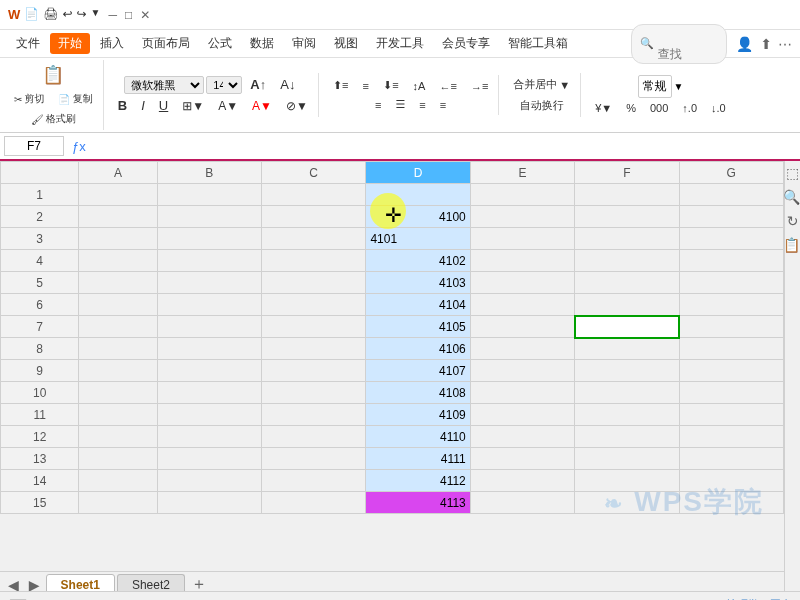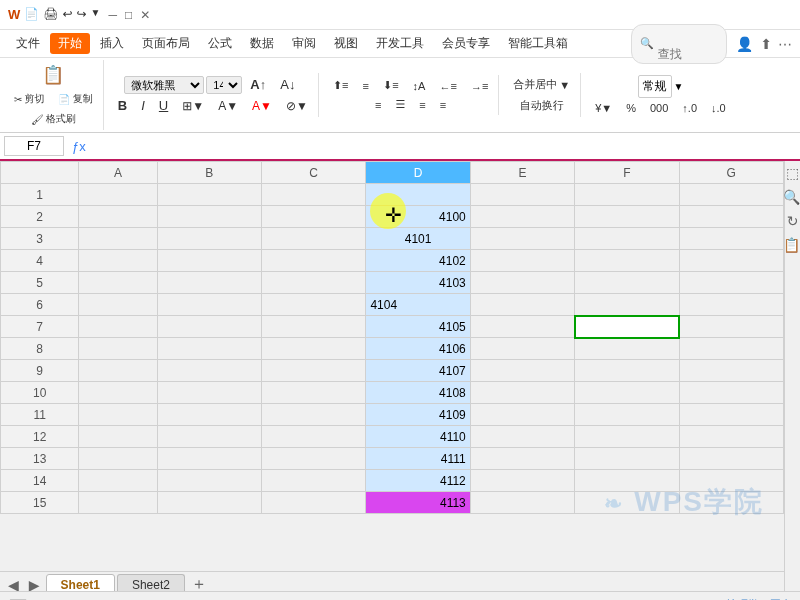--- a/index.html
+++ b/index.html
@@ -436,21 +436,21 @@
               <td style="background: rgb(208, 232, 255); text-align: right;">4100</td>
               <td></td>
               <td></td>
               <td></td>
             </tr>
             <tr>
               <th class="row-header">3</th>
               <td></td>
               <td></td>
               <td></td>
-              <td style="background: rgb(208, 232, 255); text-align: center;">4101</td>
+              <td style="background: rgb(208, 232, 255); text-align: left;">4101</td>
               <td></td>
               <td></td>
               <td></td>
             </tr>
             <tr>
               <th class="row-header">4</th>
               <td></td>
               <td></td>
               <td></td>
               <td style="background: rgb(208, 232, 255); text-align: right;">4102</td>
@@ -466,21 +466,21 @@
               <td style="background: rgb(208, 232, 255); text-align: right;">4103</td>
               <td></td>
               <td></td>
               <td></td>
             </tr>
             <tr>
               <th class="row-header">6</th>
               <td></td>
               <td></td>
               <td></td>
-              <td style="background: rgb(208, 232, 255); text-align: left;">4104</td>
+              <td style="background: rgb(208, 232, 255); text-align: right;">4104</td>
               <td></td>
               <td></td>
               <td></td>
             </tr>
             <tr>
               <th class="row-header">7</th>
               <td></td>
               <td></td>
               <td></td>
               <td style="background: rgb(208, 232, 255); text-align: right;">4105</td>

